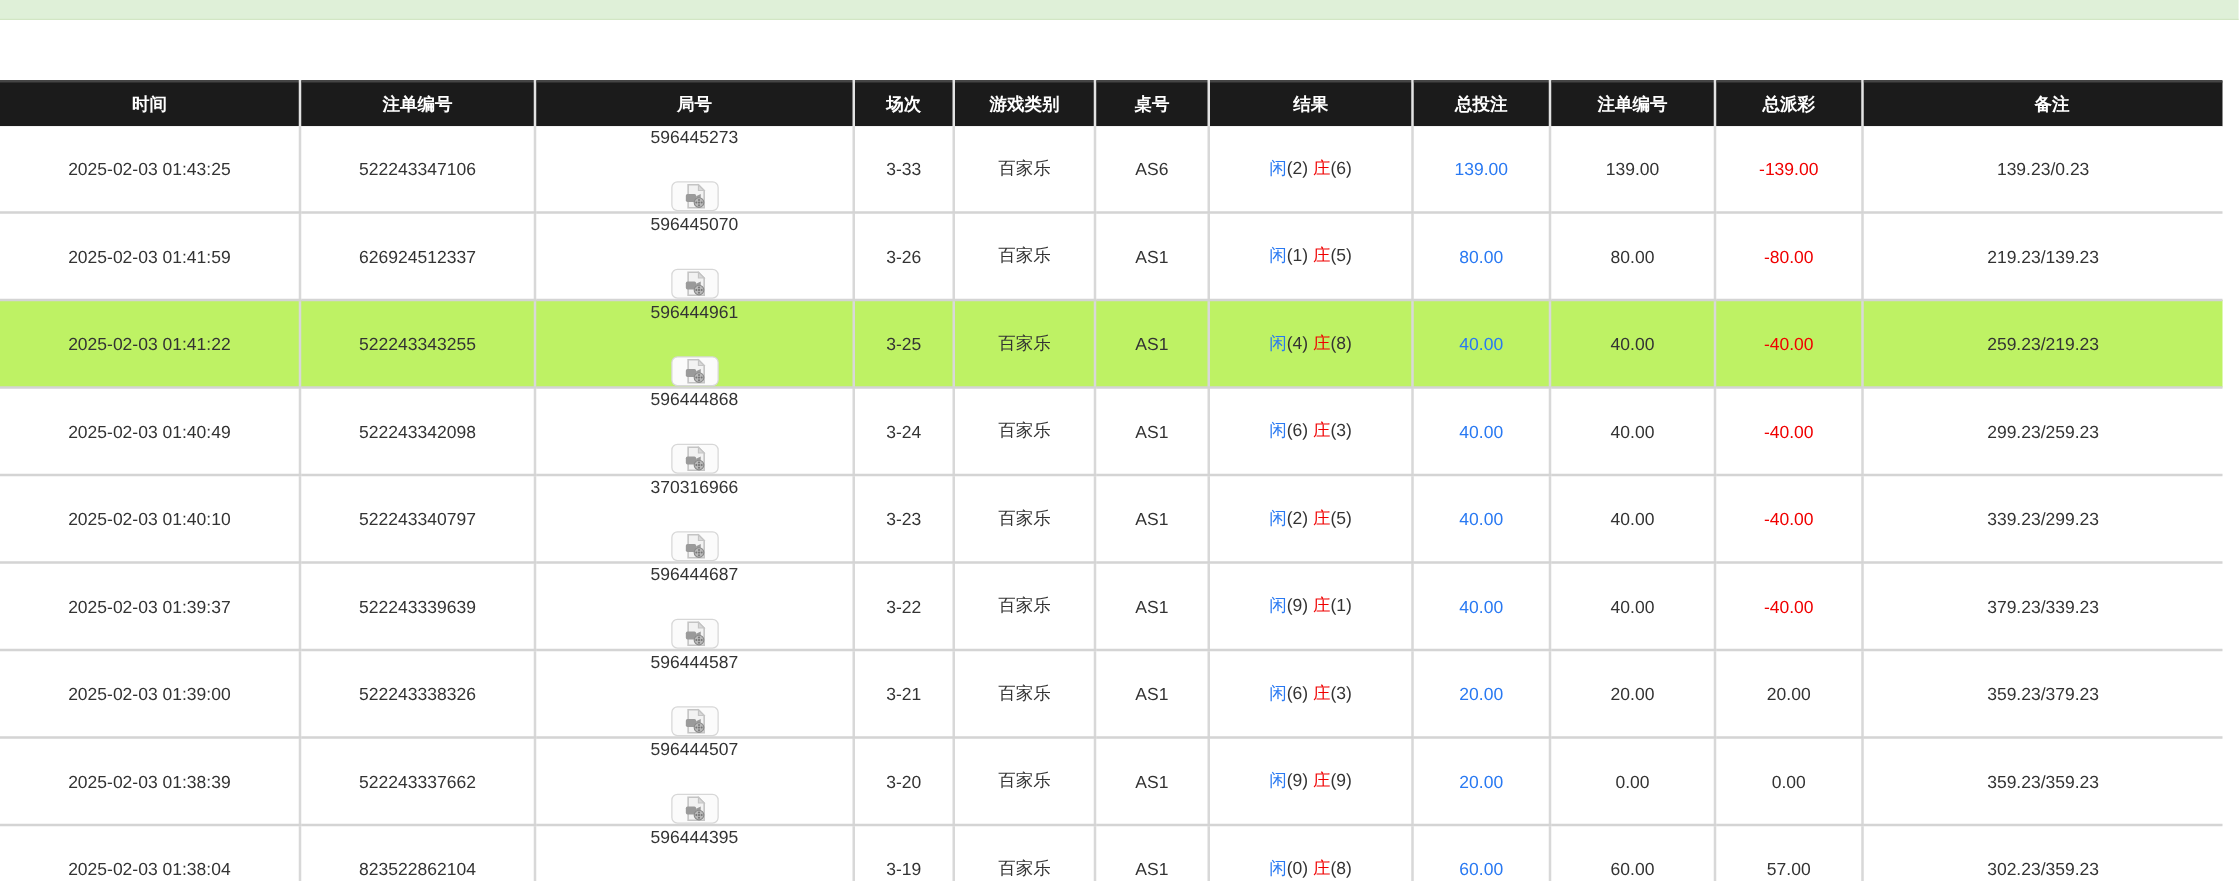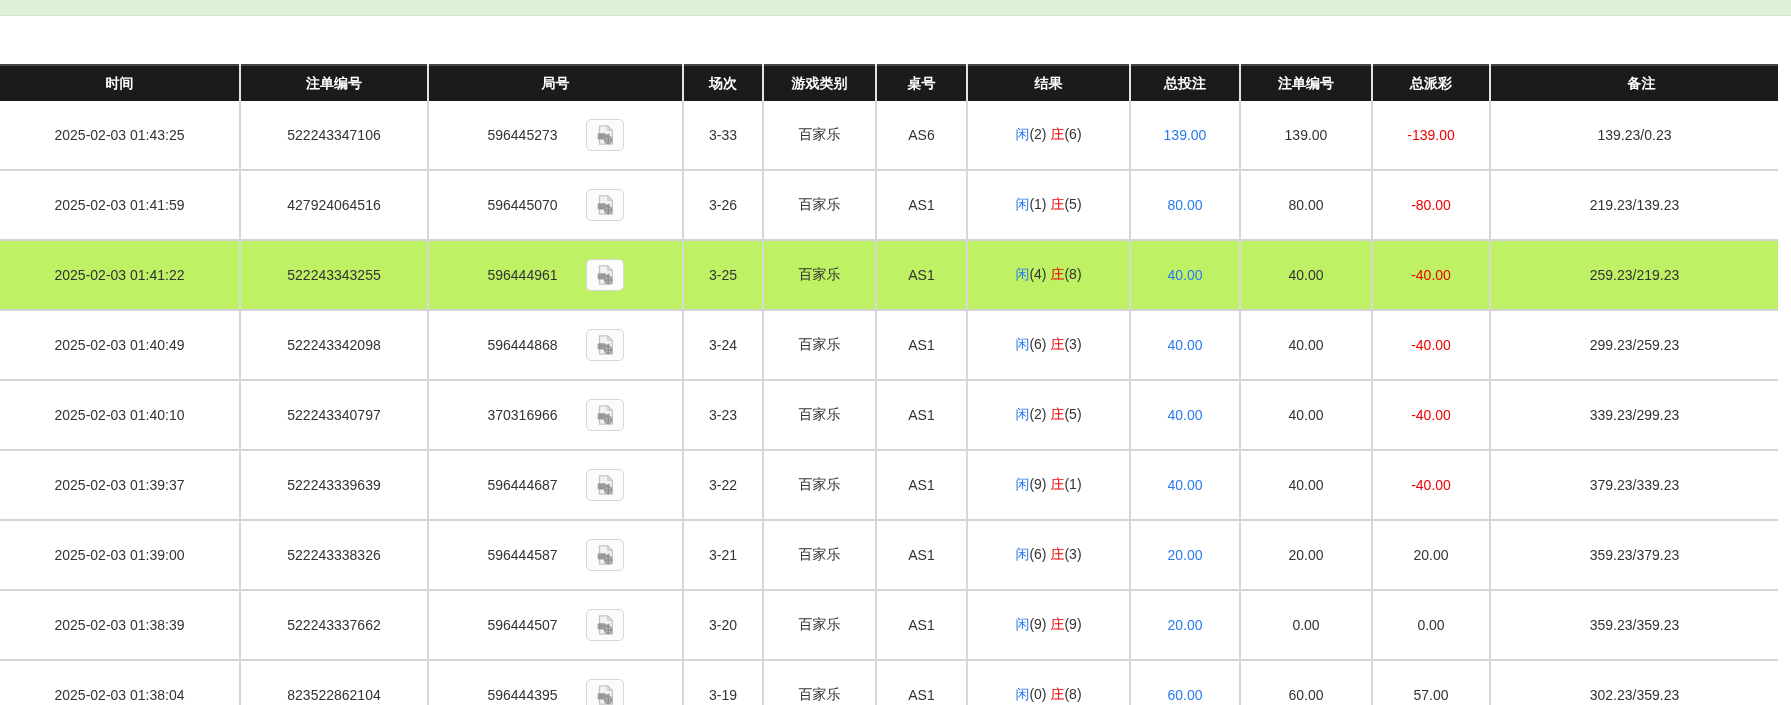--- a/index.html
+++ b/index.html
@@ -40,21 +40,21 @@
   tr.summary td{
     background:#9b9b9b;color:#fff;
     height:33px;
     border-right:2px solid #e6e6e6;
     border-bottom:2px solid #ffffff;
   }
   tr.summary td:last-child{border-right:none;}
   .blue{color:#2979f2;}
   .red{color:#f00000;}
   .payout.neg{color:#f00000;}
-  .round-cell{display:flex;align-items:center;justify-content:center;gap:28px;height:68px;}
+  .round-cell{display:flex;align-items:center;justify-content:center;gap:28px;height:68px;flex-direction:column;}
   .video-btn{
     display:inline-flex;align-items:center;justify-content:center;
     width:36px;height:30px;
     background:#fbfbfb;border:1px solid #d7d7d7;border-radius:5px;
     cursor:pointer;
   }
   .bet-link{cursor:pointer;}
   .result-cell .num{color:#333;}
 </style>
 </head>
@@ -122,21 +122,21 @@
       <span class="blue">闲</span><span class="num">(2)</span>
       <span class="red">庄</span><span class="num">(6)</span>
     </td>
     <td><span class="blue bet-link">139.00</span></td>
     <td>139.00</td>
     <td class="payout neg">-139.00</td>
     <td>139.23/0.23</td>
   </tr>
         <tr>
     <td>2025-02-03 01:41:59</td>
-    <td>427924064516</td>
+    <td>626924512337</td>
     <td>
       <div class="round-cell">
         <span>596445070</span>
         <span class="video-btn">
           <svg width="22" height="22" viewBox="0 0 24 24">
             <path d="M6 2 h9 l5 5 v15 h-14 z" fill="#f2f2f2" stroke="#c4c4c4" stroke-width="1.4"></path>
             <path d="M15 2 v5 h5 z" fill="#d8d8d8" stroke="#c4c4c4" stroke-width="1"></path>
             <rect x="4" y="10" width="9" height="7" rx="1.5" fill="#9a9a9a"></rect>
             <path d="M13 12 l4 -2 v7 l-4 -2 z" fill="#9a9a9a"></path>
             <circle cx="15.5" cy="17.5" r="4.2" fill="#b9b9b9" stroke="#8a8a8a" stroke-width="1"></circle>

